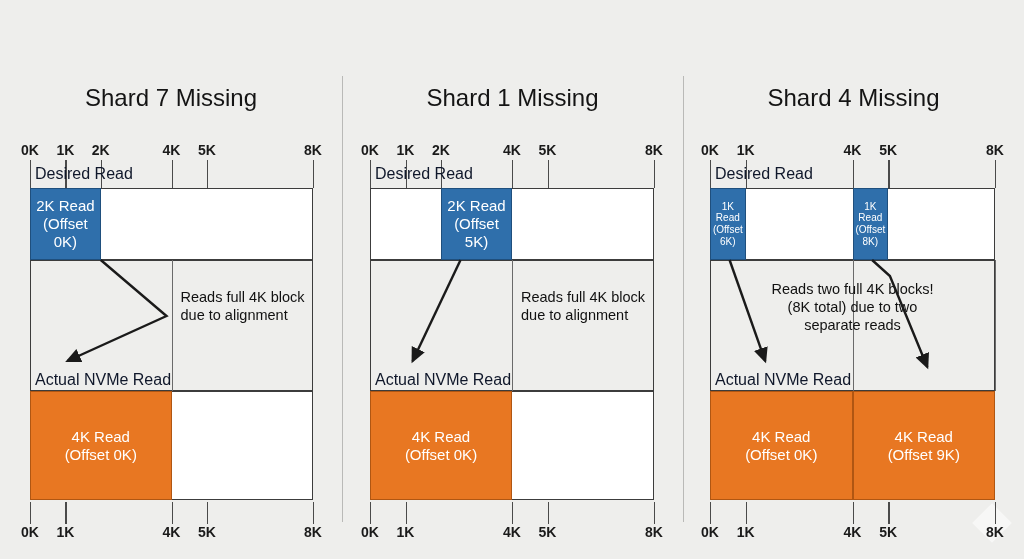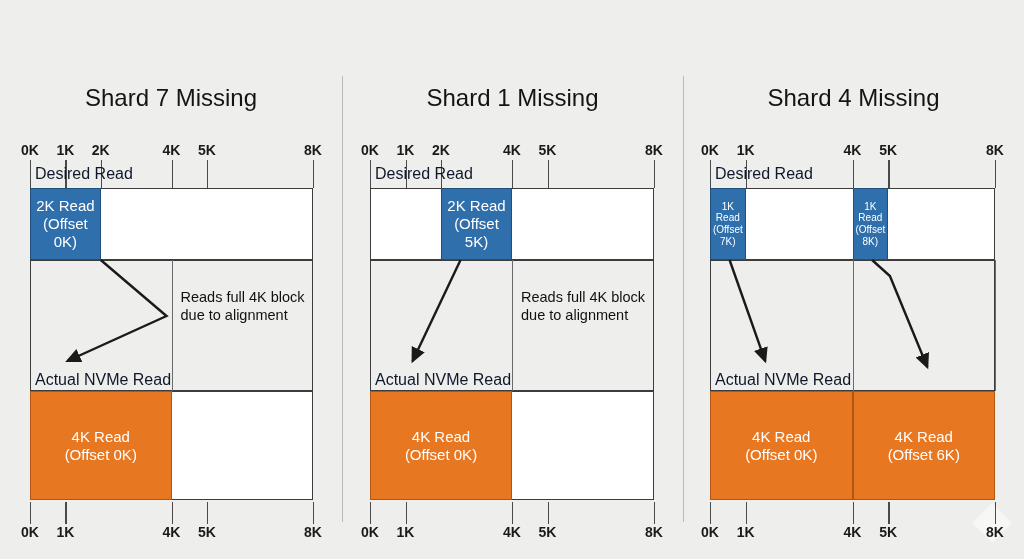--- a/index.html
+++ b/index.html
@@ -211,39 +211,42 @@
     <div class="tick-mark" style="left: 852.5px; top: 160px; height: 28px; position: absolute;"></div>
     <div class="tick-label" style="left: 888.125px; top: 142px; position: absolute;">5K</div>
     <div class="tick-mark" style="left: 888.125px; top: 160px; height: 28px; position: absolute;"></div>
     <div class="tick-label" style="left: 995px; top: 142px; position: absolute;">8K</div>
     <div class="tick-mark" style="left: 995px; top: 160px; height: 28px; position: absolute;"></div>
     <div class="band-label" style="left: 715px; top: 165px; position: absolute;">Desired Read</div>
     <div class="band" style="left: 710px; top: 188px; width: 285px; height: 72px; position: absolute;"></div>
     <div class="block blue narrow" style="left: 710px; top: 188px; width: 35.625px; height: 72px; position: absolute;">
       <span>1K Read</span>
       <span>(Offset</span>
-      <span>7K)</span>
+      <span>6K)</span>
     </div>
     <div class="block blue narrow" style="left: 852.5px; top: 188px; width: 35.625px; height: 72px; position: absolute;">
       <span>1K Read</span>
       <span>(Offset</span>
       <span>8K)</span>
     </div>
     <div class="band" style="left: 710px; top: 260px; width: 285px; height: 131px; background: transparent; position: absolute;"></div>
     <div class="vline" style="left: 852.5px; top: 260px; height: 131px; position: absolute;"></div>
     <div class="vline" style="left: 995px; top: 260px; height: 131px; position: absolute;"></div>
+    <div class="note center" style="left: 710px; width: 285px; top: 280px; position: absolute;">Reads two full 4K blocks!
+(8K total) due to two
+separate reads</div>
     <div class="band-label" style="left: 715px; top: 371px; position: absolute;">Actual NVMe Read</div>
     <div class="band" style="left: 710px; top: 391px; width: 285px; height: 109px; position: absolute;"></div>
     <div class="block orange" style="left: 710px; top: 391px; width: 142.5px; height: 109px; position: absolute;">
       <span>4K Read</span>
       <span>(Offset 0K)</span>
     </div>
     <div class="block orange" style="left: 852.5px; top: 391px; width: 142.5px; height: 109px; position: absolute;">
       <span>4K Read</span>
-      <span>(Offset 6K)</span>
+      <span>(Offset 9K)</span>
     </div>
     <div class="tick-mark" style="left: 710px; top: 502px; height: 22px; position: absolute;"></div>
     <div class="tick-label" style="left: 710px; top: 524px; position: absolute;">0K</div>
     <div class="tick-mark" style="left: 745.625px; top: 502px; height: 22px; position: absolute;"></div>
     <div class="tick-label" style="left: 745.625px; top: 524px; position: absolute;">1K</div>
     <div class="tick-mark" style="left: 852.5px; top: 502px; height: 22px; position: absolute;"></div>
     <div class="tick-label" style="left: 852.5px; top: 524px; position: absolute;">4K</div>
     <div class="tick-mark" style="left: 888.125px; top: 502px; height: 22px; position: absolute;"></div>
     <div class="tick-label" style="left: 888.125px; top: 524px; position: absolute;">5K</div>
     <div class="tick-mark" style="left: 995px; top: 502px; height: 22px; position: absolute;"></div>

